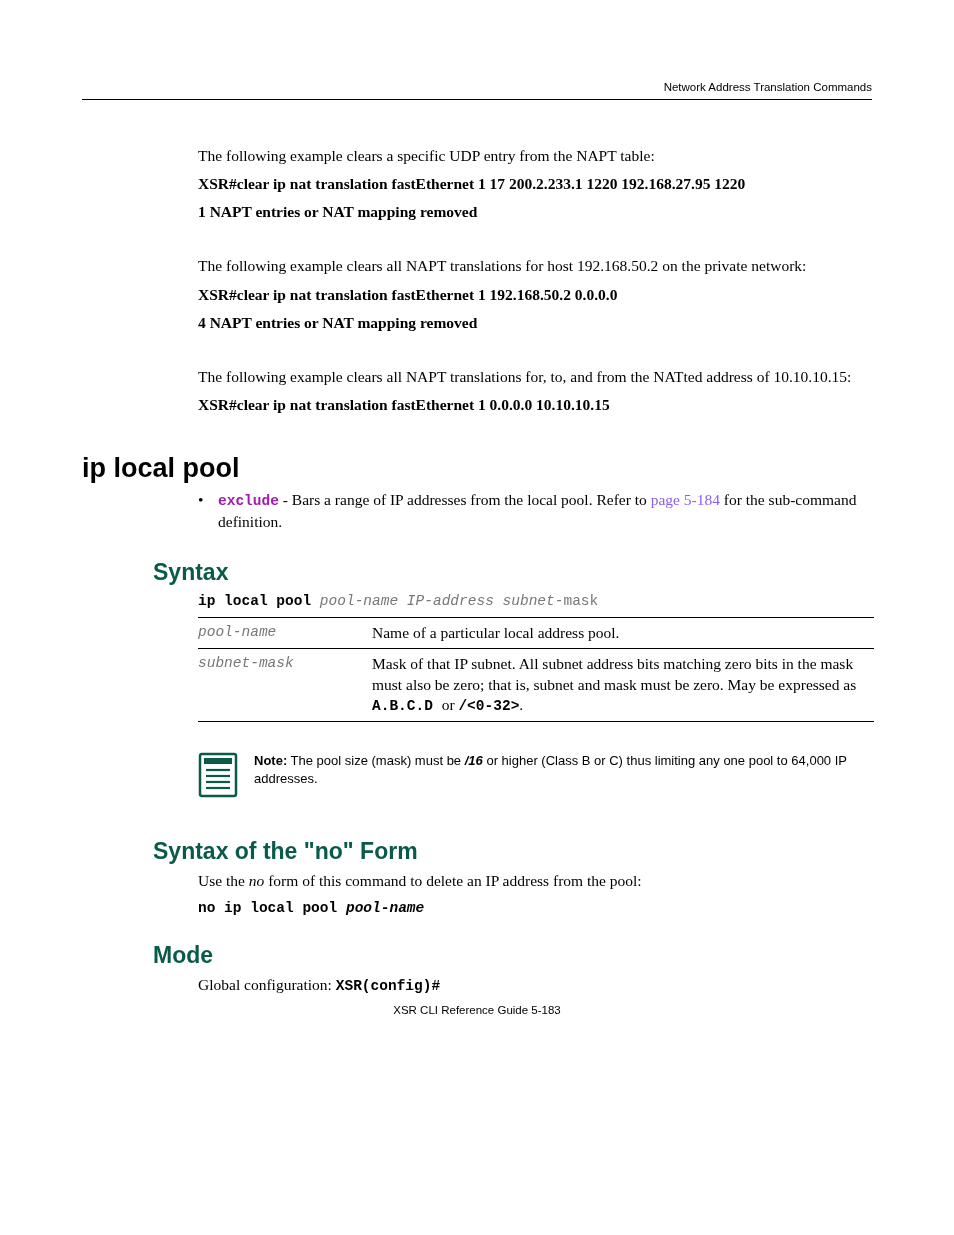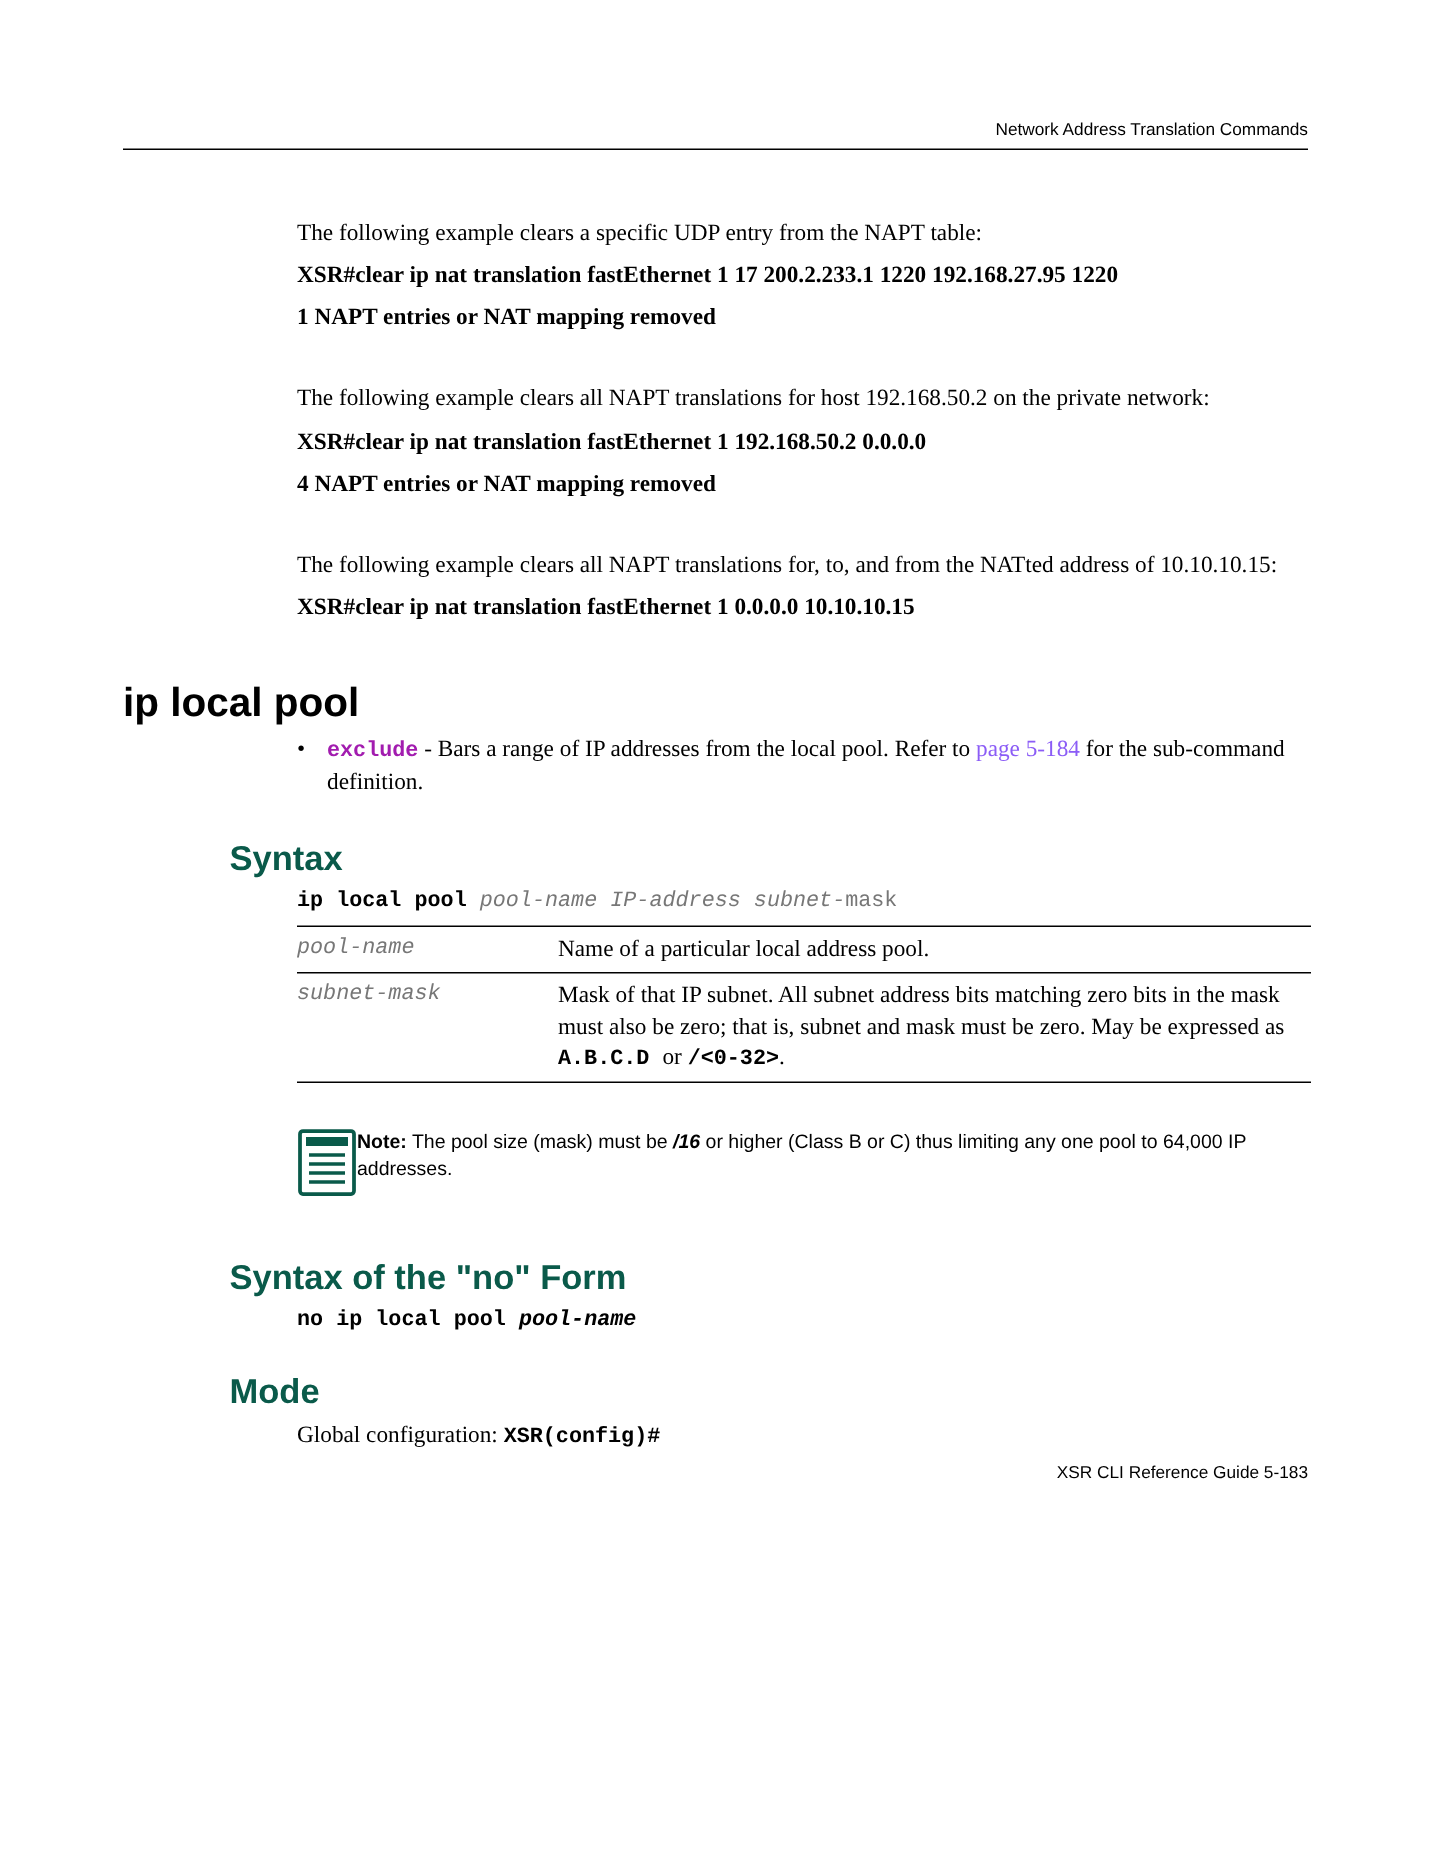--- a/index.html
+++ b/index.html
@@ -96,36 +96,36 @@
     width: 168px;
     font-family: "Courier New", Courier, monospace;
     font-style: italic;
     font-size: 14.5px;
     color: #777;
   }
   .note-block {
     display: flex;
     margin: 30px 0 12px 116px;
     align-items: flex-start;
-    gap: 0;
+    gap: 16px;
   }
   .note-icon {
     width: 40px;
     height: 46px;
     flex-shrink: 0;
   }
   .note-text {
     font-family: Arial, Helvetica, sans-serif;
     font-size: 13px;
     line-height: 1.35;
   }
   .note-text .bold { font-weight: bold; }
   .note-text .bolditalic { font-weight: bold; font-style: italic; }
   .footer {
-    text-align: right;
+    text-align: center;
     font-family: Arial, Helvetica, sans-serif;
     font-size: 11.5px;
   }
   .ital { font-style: italic; }
 </style>
 </head>
 <body>
 
 <div class="page">
 
@@ -190,20 +190,23 @@
         <line x1="8" y1="36" x2="32" y2="36" stroke="#0a5a4a" stroke-width="2.2"></line>
       </svg>
     </div>
     <div class="note-text">
       <span class="bold">Note:</span><span> The pool size (mask) must be </span><span class="bolditalic">/16</span><span> or higher (Class B or C) thus limiting any one pool to 64,000 IP addresses.</span>
     </div>
   </div>
 
   <div class="h2" style="margin-top:40px;">Syntax of the "no" Form</div>
 
+  <p class="body-text">
+    <span>Use the </span><span class="ital">no</span><span> form of this command to delete an IP address from the pool:</span>
+  </p>
 
   <div class="syntax-line">
     <span class="mono-bold">no ip local pool </span><span class="mono-bold" style="font-style:italic;">pool-name</span>
   </div>
 
   <div class="h2">Mode</div>
 
   <p class="body-text">
     <span>Global configuration: </span><span class="mono-bold">XSR(config)#</span>
   </p>

